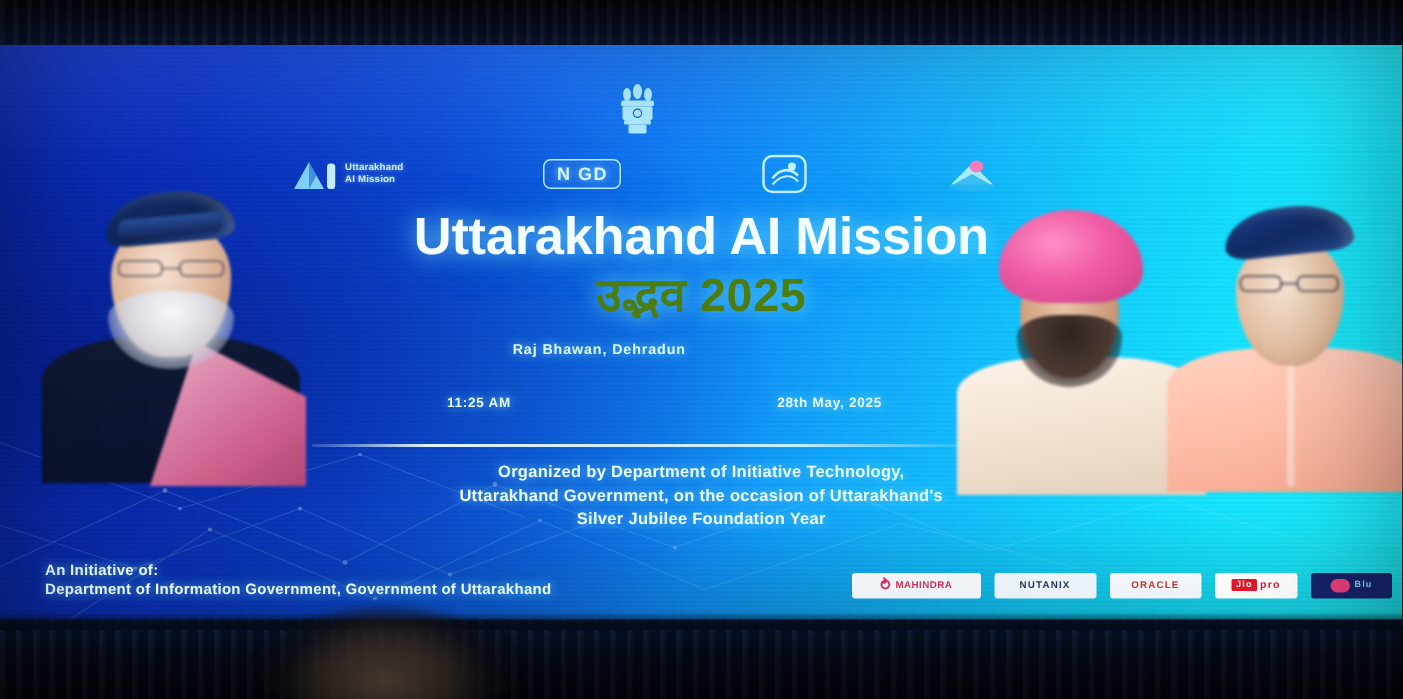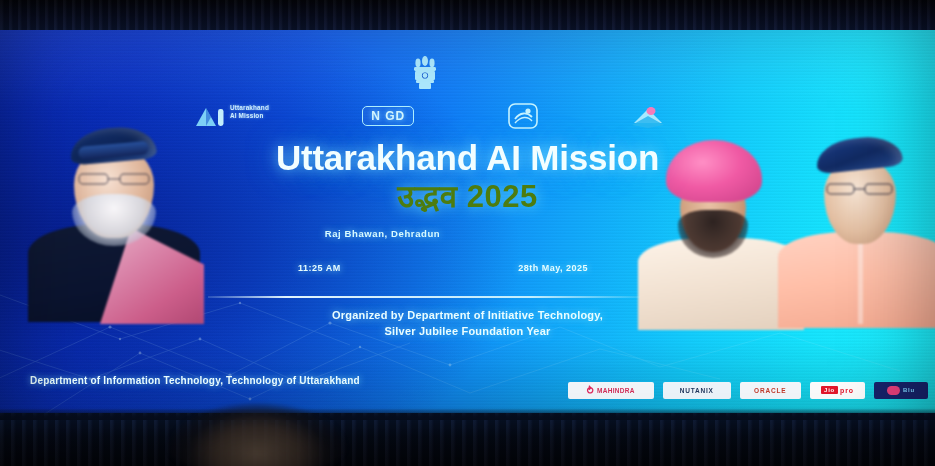--- a/index.html
+++ b/index.html
@@ -209,21 +209,21 @@
   
   .logo-row {
     position: absolute;
     left: 195px; top: 96px;
     width: 470px; height: 40px;
     display: flex;
     align-items: center;
     justify-content: space-between;
     z-index: 20;
   }
-  .logo { display: flex; gap: 5px; opacity: 0.96; }
+  .logo { display: flex; align-items: center; gap: 5px; opacity: 0.96; }
   .logo-caption {
     font-size: 6.4px;
     line-height: 7.6px;
     color: #d9f6ff;
     letter-spacing: 0.15px;
     font-weight: bold;
     white-space: pre-line;
     text-shadow: 0 0 3px rgba(180,240,255,0.7);
   }
   .negd-box {
@@ -273,20 +273,21 @@
     position: absolute;
     left: 0; top: 228px;
     width: 765px;
     text-align: center;
     font-size: 9.5px;
     font-weight: bold;
     letter-spacing: 0.6px;
     color: #d9fbff;
     text-shadow: 0 0 7px rgba(130,230,255,0.9);
     z-index: 22;
+    padding-left: 17px;
   }
 
   .timedate {
     position: absolute;
     left: 298px; top: 263px;
     width: 290px;
     display: flex;
     justify-content: space-between;
     font-size: 9px;
     font-weight: bold;
@@ -506,25 +507,27 @@
 
   <div class="timedate">
     <div>11:25 AM</div>
     <div>28th May, 2025</div>
   </div>
 
   <div class="divider"></div>
 
   <div class="organized">
     <span>Organized by Department of Initiative Technology,</span>
+    <span>Uttarakhand Government, on the occasion of Uttarakhand's</span>
     <span>Silver Jubilee Foundation Year</span>
   </div>
 
   <div class="initiative">
-    <span>Department of Information Technology,  Technology of Uttarakhand</span>
+    <span>An Initiative of:</span>
+    <span>Department of Information Government,  Government of Uttarakhand</span>
   </div>
 
   <div class="sponsors">
     <div class="sp sp-1">
       <span class="mark">⥁</span>
       <span>MAHINDRA</span>
     </div>
     <div class="sp sp-2">
       <span>NUTANIX</span>
     </div>

